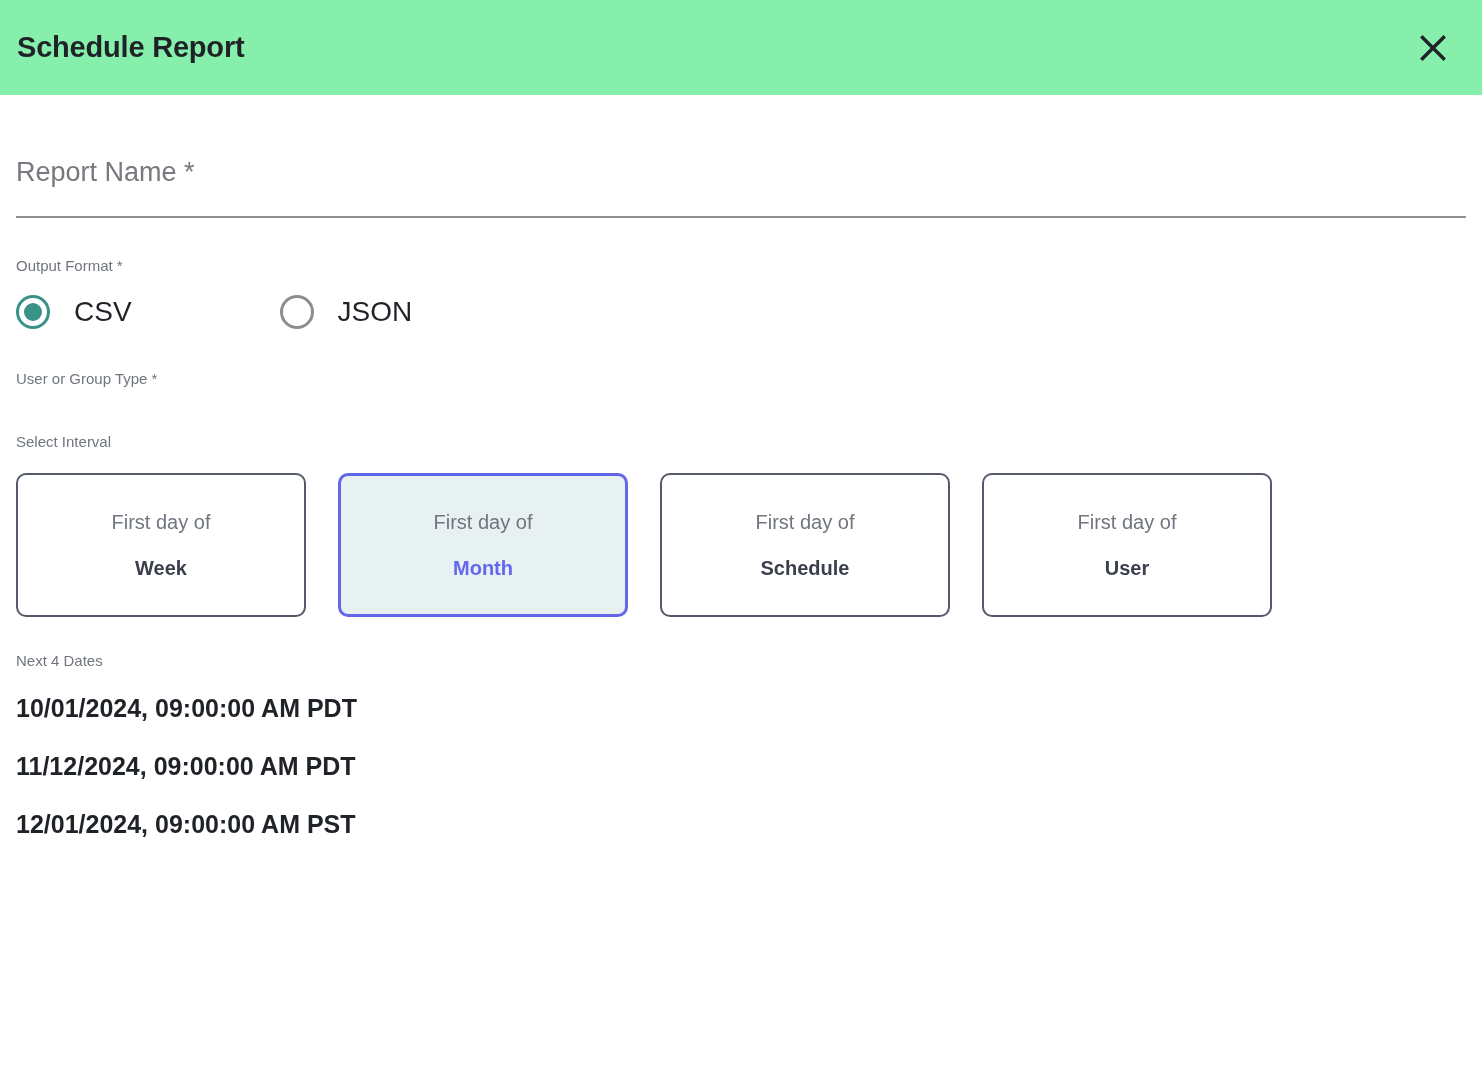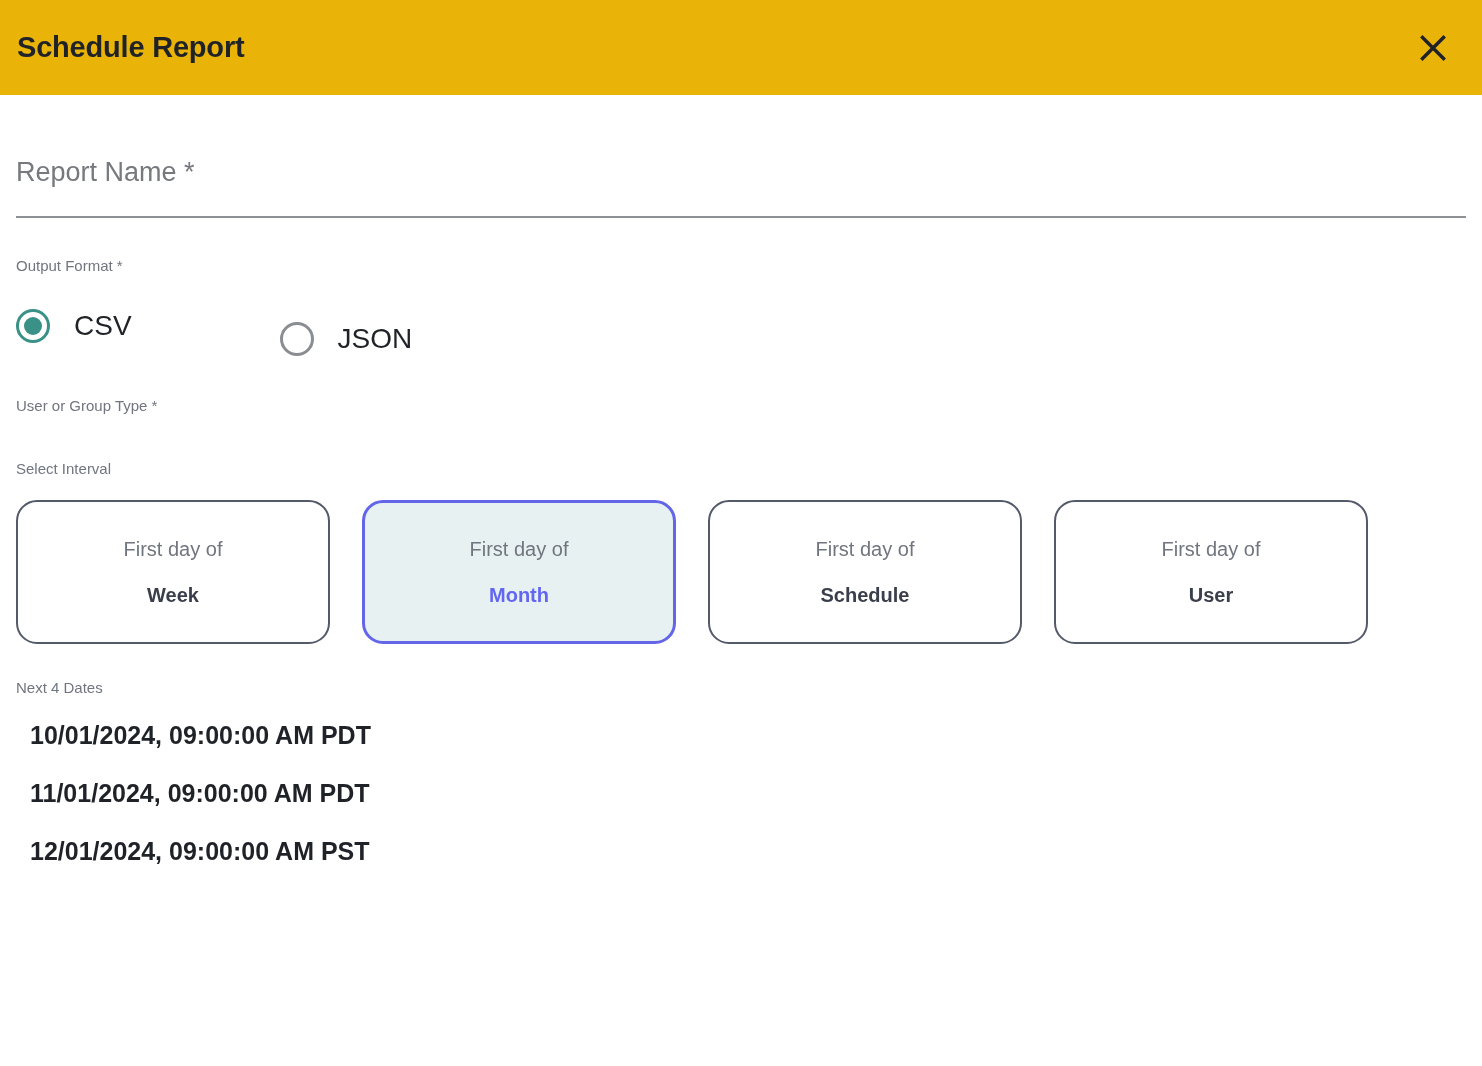--- a/index.html
+++ b/index.html
@@ -20,21 +20,21 @@
     height: 1066px;
     background: #ffffff;
     display: flex;
     flex-direction: column;
     position: relative;
   }
 
   
   .dialog-header {
     height: 95px;
-    background: #eab308;
+    background: #86efac;
     display: flex;
     align-items: center;
     justify-content: space-between;
     padding: 0 26px 0 17px;
     box-sizing: border-box;
     flex: 0 0 auto;
   }
   .dialog-title {
     font-size: 29px;
     font-weight: bold;
@@ -99,21 +99,21 @@
   .radio-row {
     display: flex;
     align-items: center;
     margin-top: 22px;
   }
   .radio-option {
     display: flex;
     align-items: center;
     cursor: pointer;
   }
-  .radio-option + .radio-option { margin-left: 148px; margin-top: 27px; }
+  .radio-option + .radio-option { margin-left: 148px; }
   .radio-mark {
     width: 34px;
     height: 34px;
     border-radius: 50%;
     border: 3px solid #8a8d91;
     box-sizing: border-box;
     display: flex;
     align-items: center;
     justify-content: center;
     flex: 0 0 auto;
@@ -160,25 +160,25 @@
   }
 
   
   .field-interval { margin-top: 48px; }
   .interval-cards {
     display: flex;
     margin-top: 24px;
     gap: 32px;
   }
   .interval-card {
-    width: 314px;
+    width: 290px;
     height: 144px;
     box-sizing: border-box;
     border: 2px solid #555a6b;
-    border-radius: 21px;
+    border-radius: 10px;
     background: #ffffff;
     display: flex;
     flex-direction: column;
     align-items: center;
     justify-content: center;
     cursor: pointer;
     flex: 0 0 auto;
   }
   .interval-card.selected {
     border: 3px solid #6366e8;
@@ -193,21 +193,21 @@
     font-size: 20px;
     font-weight: bold;
     color: #3a3f4b;
     line-height: 1;
     margin-top: 26px;
   }
   .interval-card.selected .interval-card-main { color: #6366f1; }
 
   
   .field-dates { margin-top: 36px; }
-  .dates-list { margin-top: 28px; margin-left: 14px; }
+  .dates-list { margin-top: 28px; }
   .date-item {
     font-size: 25px;
     font-weight: bold;
     color: #1f2328;
     line-height: 1;
     margin-bottom: 33px;
   }
   .date-item:last-child { margin-bottom: 0; }
 </style>
 </head>
@@ -279,19 +279,19 @@
           <span class="interval-card-main">User</span>
         </div>
 
       </div>
     </div>
 
     <div class="field-dates">
       <span class="field-label">Next 4 Dates</span>
       <div class="dates-list">
         <div class="date-item">10/01/2024, 09:00:00 AM PDT</div>
-        <div class="date-item">11/01/2024, 09:00:00 AM PDT</div>
+        <div class="date-item">11/12/2024, 09:00:00 AM PDT</div>
         <div class="date-item">12/01/2024, 09:00:00 AM PST</div>
       </div>
     </div>
 
   </div>
 </div>
 
 </body></html>

